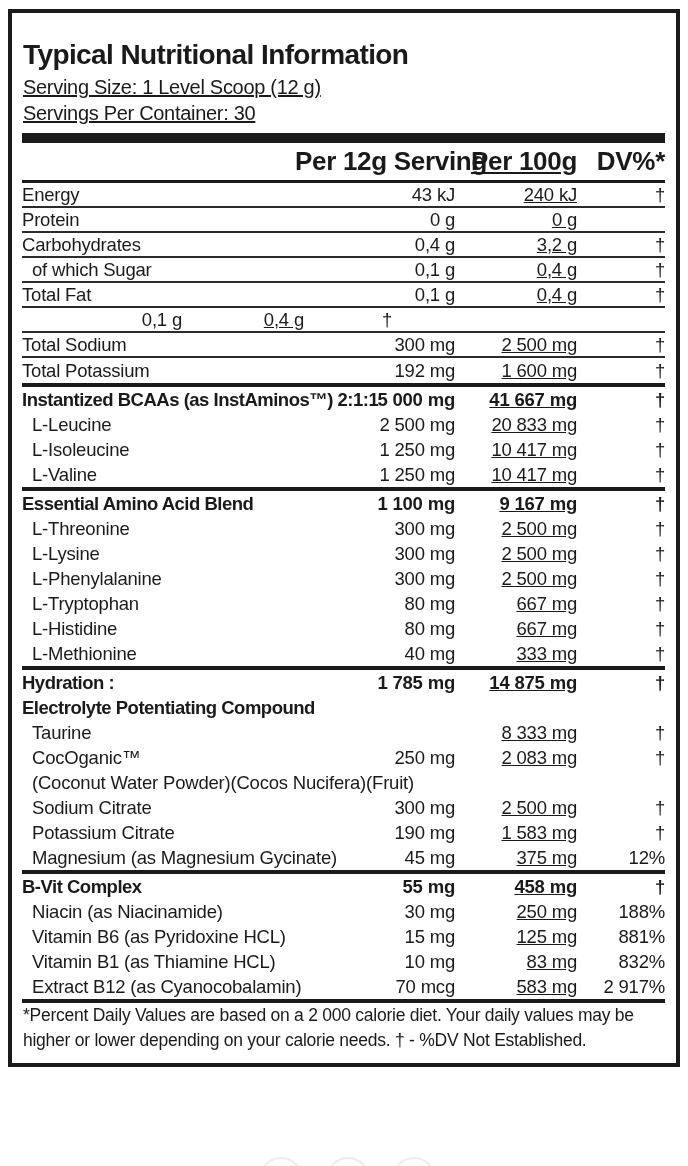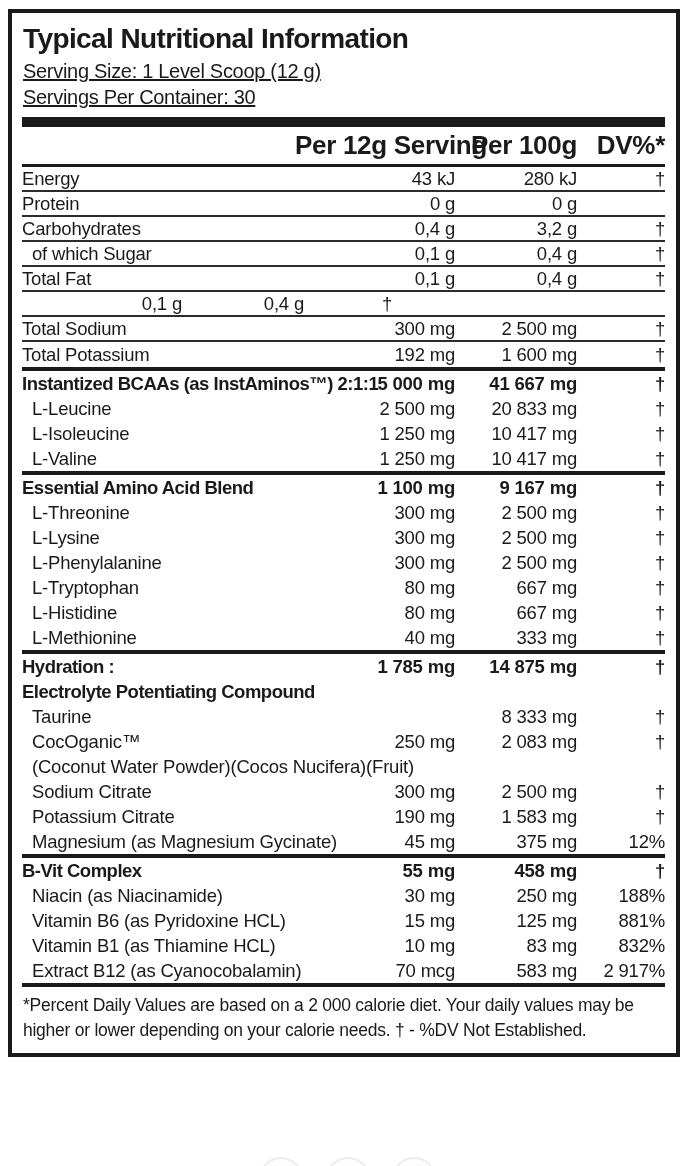--- a/index.html
+++ b/index.html
@@ -14,50 +14,50 @@
   
   .label-box {
     position: absolute; left: 8px; top: 9px;
     width: 672px; box-sizing: border-box;
     border: 4px solid #1a1a1a;
     padding: 8px 11px 8px 10px;
     background: #fff;
   }
   .title {
     font-size: 28px; font-weight: bold; letter-spacing: -0.6px;
-    margin: 2px 0 3px 1px; white-space: nowrap;
+    margin: 18px 0 3px 1px; white-space: nowrap;
   }
   .serving-line { font-size: 20px; line-height: 26px; margin-left: 1px; letter-spacing: -0.3px; text-decoration: underline; }
   .thick-bar { height: 10px; background: #1a1a1a; margin-top: 7px; }
 
   .hdr-row {
     display: flex; align-items: center; height: 37px;
     border-bottom: 3px solid #1a1a1a;
     font-size: 26px; font-weight: bold; letter-spacing: -0.3px;
   }
   .c-label { flex: 1; min-width: 0; white-space: nowrap; overflow: visible; }
   .c-serv  { width: 160px; text-align: right; white-space: nowrap; }
-  .c-100   { width: 122px; text-align: right; white-space: nowrap; }
+  .c-100   { width: 122px; text-align: right; white-space: nowrap; text-decoration: underline; }
   .c-dv    { width: 88px;  text-align: right; white-space: nowrap; }
 
   .section { margin: 0; }
   .section + .section { border-top: 4px solid #1a1a1a; }
   .row {
     display: flex; align-items: center;
     height: 25px; box-sizing: border-box;
     font-size: 18.5px; letter-spacing: -0.2px;
   }
   .section.lined .row:not(:last-child) { border-bottom: 2px solid #2b2b2b; }
   .row.bold { font-weight: bold; }
   .row.bold .c-label { letter-spacing: -0.5px; }
   .row .c-label.indent { padding-left: 10px; }
 
   .footnote {
     border-top: 4px solid #1a1a1a;
-    padding: 6px 1px 2px 1px;
+    padding: 0 1px 2px 1px;
     font-size: 17.5px; line-height: 25px; letter-spacing: -0.25px;
   }
 
   
   .ing-par {
     margin: 13px 26px 0 18px;
     font-size: 15.5px; line-height: 26px; letter-spacing: -0.1px;
     color: #222;
   }
   .ing-par b { letter-spacing: -0.2px; }
@@ -85,21 +85,21 @@
       <span class="c-serv">Per 12g Serving</span>
       <span class="c-100">Per 100g</span>
       <span class="c-dv">DV%*</span>
     </div>
 
     <div id="table-body">
         <div class="section lined">
           <div class="row">
             <span class="c-label">Energy</span>
             <span class="c-serv">43 kJ</span>
-            <span class="c-100">280 kJ</span>
+            <span class="c-100">240 kJ</span>
             <span class="c-dv">†</span>
           </div>
           <div class="row">
             <span class="c-label">Protein</span>
             <span class="c-serv">0 g</span>
             <span class="c-100">0 g</span>
             <span class="c-dv"></span>
           </div>
           <div class="row">
             <span class="c-label">Carbohydrates</span>

